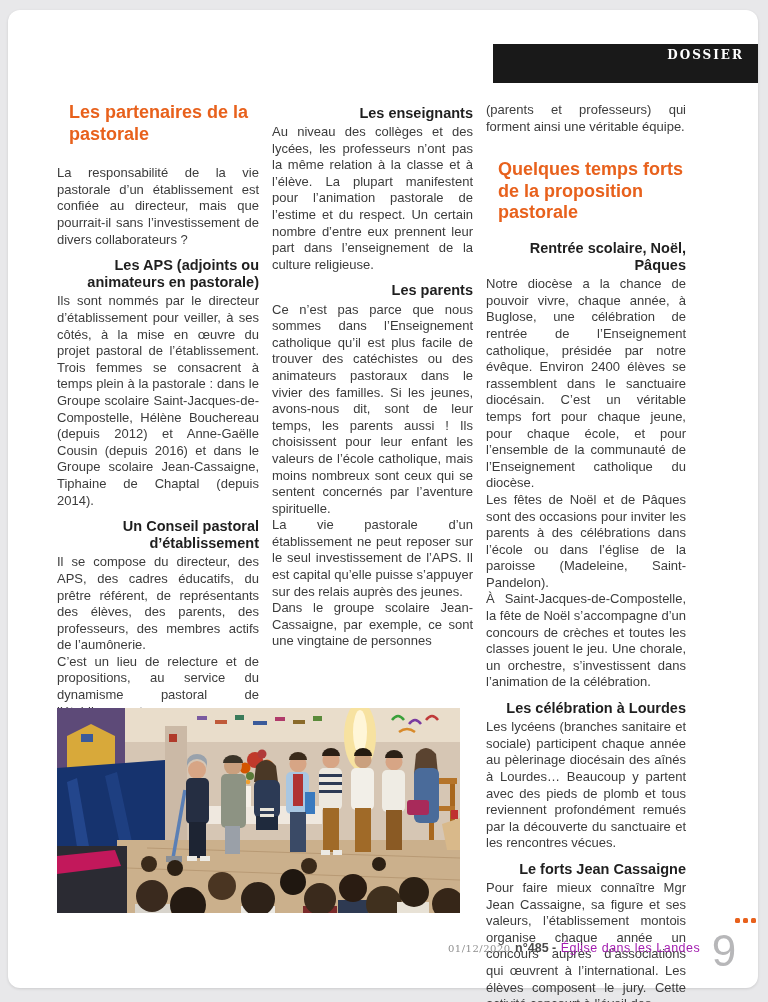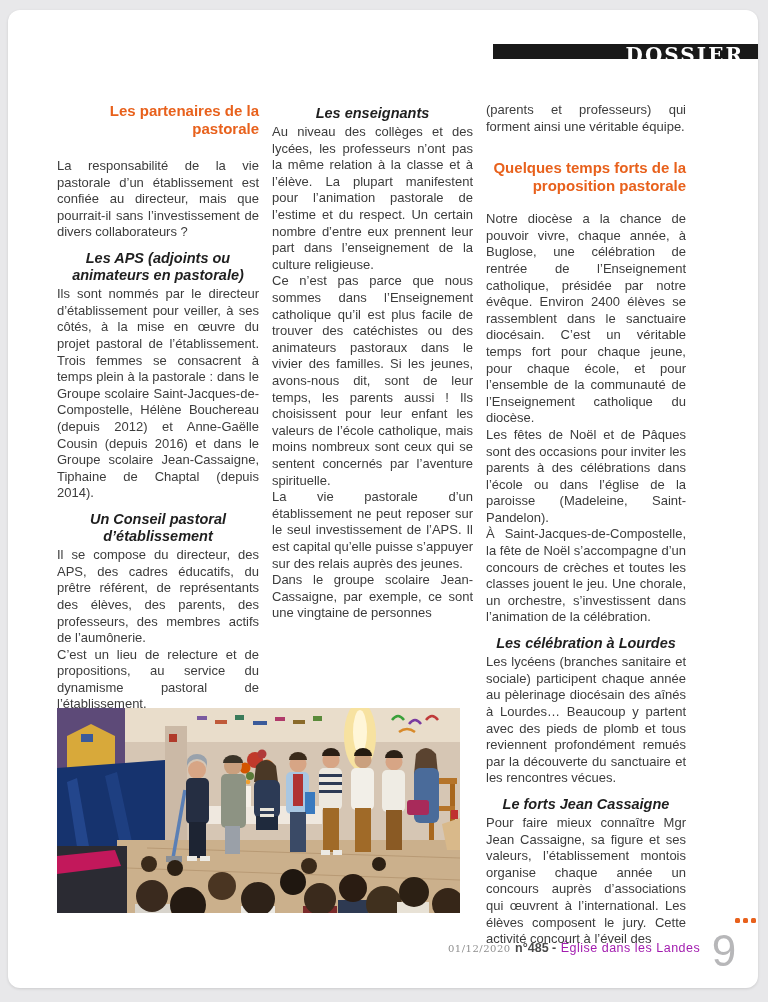--- a/index.html
+++ b/index.html
@@ -14,40 +14,40 @@
     position:absolute;left:8px;top:10px;width:750px;height:978px;
     background:#ffffff;border-radius:12px;
     box-shadow:0 1px 3px rgba(0,0,0,.12);
   }
   .page-indicator{
     position:absolute;left:12px;top:12px;
     background:#f2f2f4;color:#55595f;
     font-size:15px;padding:6px 13px;border-radius:8px;
   }
   .dossier-banner{
-    position:absolute;left:485px;top:34px;width:265px;height:15px;
+    position:absolute;left:485px;top:34px;width:265px;height:39px;
     background:#191919;color:#fff;
     font-family:"DejaVu Serif", serif;
-    font-size:20px;font-weight:600;letter-spacing:2px;
+    font-size:12px;font-weight:600;letter-spacing:2px;
     text-align:right;line-height:23px;padding-right:14px;
     box-sizing:border-box;
   }
   .col{position:absolute;top:92px;width:202px;color:#3c3c3c;
     font-size:13px;line-height:16.6px;text-align:justify;}
   .col-1{left:49px;}
   .col-2{left:264px;width:201px;}
   .col-3{left:478px;width:200px;}
   .col-title{
-    color:#e8611c;font-size:15px;line-height:1.2;font-weight:bold;
-    margin:0 0 20px 0;text-align:right;
+    color:#e8611c;font-size:18px;line-height:1.2;font-weight:bold;
+    margin:0 0 20px 12px;text-align:left;
   }
   .col-title:not(:first-child){margin-top:24px;margin-bottom:16px;}
   .subhead{
     font-size:14.5px;line-height:1.18;font-weight:bold;color:#1f1f1f;
-    margin:9px 0 2px 0;text-align:center;font-style:italic;
+    margin:9px 0 2px 0;text-align:right;
   }
   .subhead:first-child{margin-top:3px;}
   .para{margin:0;}
   .photo-wrap{
     position:absolute;left:49px;top:698px;width:403px;height:205px;
     overflow:hidden;background:#d9cab8;
   }
   .footer{
     position:absolute;left:440px;top:928px;width:240px;
     text-align:center;white-space:nowrap;
@@ -76,27 +76,29 @@
       <p class="para">La responsabilité de la vie pastorale d’un établissement est confiée au directeur, mais que pourrait-il sans l’investissement de divers collaborateurs ?</p>
       <h3 class="subhead">Les APS (adjoints ou animateurs en pastorale)</h3>
       <p class="para">Ils sont nommés par le directeur d’établissement pour veiller, à ses côtés, à la mise en œuvre du projet pastoral de l’établissement. Trois femmes se consacrent à temps plein à la pastorale : dans le Groupe scolaire Saint-Jacques-de-Compostelle, Hélène Bouchereau (depuis 2012) et Anne-Gaëlle Cousin (depuis 2016) et dans le Groupe scolaire Jean-Cassaigne, Tiphaine de Chaptal (depuis 2014).</p>
       <h3 class="subhead">Un Conseil pastoral d’établissement</h3>
       <p class="para">Il se compose du directeur, des APS, des cadres éducatifs, du prêtre référent, de représentants des élèves, des parents, des professeurs, des membres actifs de l’aumônerie.</p>
       <p class="para">C’est un lieu de relecture et de propositions, au service du dynamisme pastoral de l’établissement.</p>
     </div>
   <div class="col col-2">
       <h3 class="subhead">Les enseignants</h3>
       <p class="para">Au niveau des collèges et des lycées, les professeurs n’ont pas la même relation à la classe et à l’élève. La plupart manifestent pour l’animation pastorale de l’estime et du respect. Un certain nombre d’entre eux prennent leur part dans l’enseignement de la culture religieuse.</p>
+      <h3 class="subhead">Les parents</h3>
       <p class="para">Ce n’est pas parce que nous sommes dans l’Enseignement catholique qu’il est plus facile de trouver des catéchistes ou des animateurs pastoraux dans le vivier des familles. Si les jeunes, avons-nous dit, sont de leur temps, les parents aussi ! Ils choisissent pour leur enfant les valeurs de l’école catholique, mais moins nombreux sont ceux qui se sentent concernés par l’aventure spirituelle.</p>
       <p class="para">La vie pastorale d’un établissement ne peut reposer sur le seul investissement de l’APS. Il est capital qu’elle puisse s’appuyer sur des relais auprès des jeunes.</p>
       <p class="para">Dans le groupe scolaire Jean-Cassaigne, par exemple, ce sont une vingtaine de personnes</p>
     </div>
   <div class="col col-3">
       <p class="para">(parents et professeurs) qui forment ainsi une véritable équipe.</p>
       <h2 class="col-title">Quelques temps forts de la proposition pastorale</h2>
+      <h3 class="subhead">Rentrée scolaire, Noël, Pâques</h3>
       <p class="para">Notre diocèse a la chance de pouvoir vivre, chaque année, à Buglose, une célébration de rentrée de l’Enseignement catholique, présidée par notre évêque. Environ 2400 élèves se rassemblent dans le sanctuaire diocésain. C’est un véritable temps fort pour chaque jeune, pour chaque école, et pour l’ensemble de la communauté de l’Enseignement catholique du diocèse.</p>
       <p class="para">Les fêtes de Noël et de Pâques sont des occasions pour inviter les parents à des célébrations dans l’école ou dans l’église de la paroisse (Madeleine, Saint-Pandelon).</p>
       <p class="para">À Saint-Jacques-de-Compostelle, la fête de Noël s’accompagne d’un concours de crèches et toutes les classes jouent le jeu. Une chorale, un orchestre, s’investissent dans l’animation de la célébration.</p>
       <h3 class="subhead">Les célébration à Lourdes</h3>
       <p class="para">Les lycéens (branches sanitaire et sociale) participent chaque année au pèlerinage diocésain des aînés à Lourdes… Beaucoup y partent avec des pieds de plomb et tous reviennent profondément remués par la découverte du sanctuaire et les rencontres vécues.</p>
       <h3 class="subhead">Le forts Jean Cassaigne</h3>
       <p class="para">Pour faire mieux connaître Mgr Jean Cassaigne, sa figure et ses valeurs, l’établissement montois organise chaque année un concours auprès d’associations qui œuvrent à l’international. Les élèves composent le jury. Cette activité concourt à l’éveil des</p>
     </div>
 
   <div class="photo-wrap">

